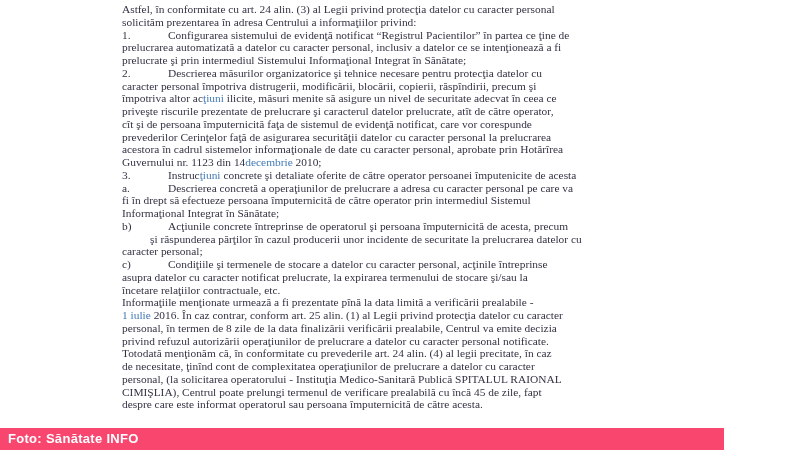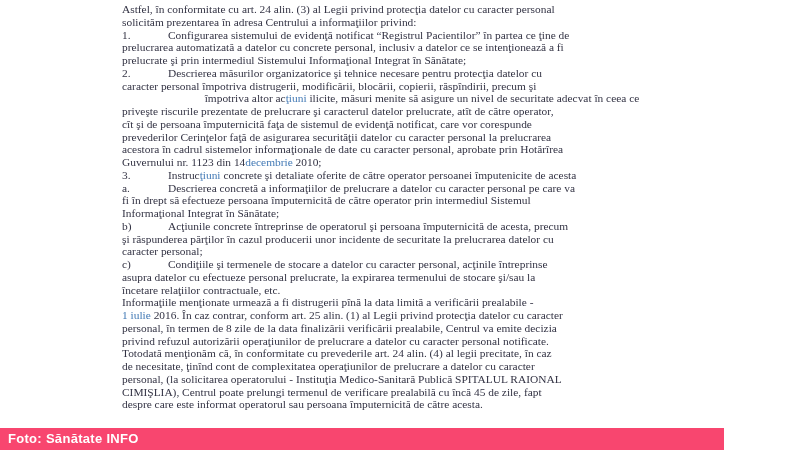--- a/index.html
+++ b/index.html
@@ -15,41 +15,41 @@
            color:#ffffff;line-height:22px;padding-left:8px;letter-spacing:0.3px;}
 </style>
 </head>
 <body>
 
 <div class="page" style="background: rgb(255, 255, 255);">
   <div class="doc">
       <div class="line" style="color: rgb(51, 51, 68);"><span>Astfel, în conformitate cu art. 24 alin. (3) al Legii privind protecţia datelor cu caracter personal</span></div>
       <div class="line" style="color: rgb(51, 51, 68);"><span>solicităm prezentarea în adresa Centrului a informaţiilor privind:</span></div>
       <div class="line" style="color: rgb(51, 51, 68);"><span class="marker">1.</span><span>Configurarea sistemului de evidenţă notificat “Registrul Pacientilor” în partea ce ţine de</span></div>
-      <div class="line" style="color: rgb(51, 51, 68);"><span>prelucrarea automatizată a datelor cu concrete personal, inclusiv a datelor ce se intenţionează a fi</span></div>
+      <div class="line" style="color: rgb(51, 51, 68);"><span>prelucrarea automatizată a datelor cu caracter personal, inclusiv a datelor ce se intenţionează a fi</span></div>
       <div class="line" style="color: rgb(51, 51, 68);"><span>prelucrate şi prin intermediul Sistemului Informaţional Integrat în Sănătate;</span></div>
       <div class="line" style="color: rgb(51, 51, 68);"><span class="marker">2.</span><span>Descrierea măsurilor organizatorice şi tehnice necesare pentru protecţia datelor cu</span></div>
       <div class="line" style="color: rgb(51, 51, 68);"><span>caracter personal împotriva distrugerii, modificării, blocării, copierii, răspîndirii, precum şi</span></div>
-      <div class="line" style="color: rgb(51, 51, 68); text-align: center;"><span>împotriva altor ac</span><span class="link" style="color: rgb(66, 121, 181);">ţiuni</span><span> ilicite, măsuri menite să asigure un nivel de securitate adecvat în ceea ce</span></div>
+      <div class="line" style="color: rgb(51, 51, 68);"><span>împotriva altor ac</span><span class="link" style="color: rgb(66, 121, 181);">ţiuni</span><span> ilicite, măsuri menite să asigure un nivel de securitate adecvat în ceea ce</span></div>
       <div class="line" style="color: rgb(51, 51, 68);"><span>priveşte riscurile prezentate de prelucrare şi caracterul datelor prelucrate, atît de către operator,</span></div>
       <div class="line" style="color: rgb(51, 51, 68);"><span>cît şi de persoana împuternicită faţa de sistemul de evidenţă notificat, care vor corespunde</span></div>
       <div class="line" style="color: rgb(51, 51, 68);"><span>prevederilor Cerinţelor faţă de asigurarea securităţii datelor cu caracter personal la prelucrarea</span></div>
       <div class="line" style="color: rgb(51, 51, 68);"><span>acestora în cadrul sistemelor informaţionale de date cu caracter personal, aprobate prin Hotărîrea</span></div>
       <div class="line" style="color: rgb(51, 51, 68);"><span>Guvernului nr. 1123 din 14</span><span class="link" style="color: rgb(66, 121, 181); margin-top: 35px;">decembrie</span><span> 2010;</span></div>
       <div class="line" style="color: rgb(51, 51, 68);"><span class="marker">3.</span><span>Instruc</span><span class="link" style="color: rgb(66, 121, 181);">ţiuni</span><span> concrete şi detaliate oferite de către operator persoanei împutenicite de acesta</span></div>
-      <div class="line" style="color: rgb(51, 51, 68);"><span class="marker">a.</span><span>Descrierea concretă a informaţiilor de prelucrare a datelor cu caracter personal pe care va</span></div>
+      <div class="line" style="color: rgb(51, 51, 68);"><span class="marker">a.</span><span>Descrierea concretă a operaţiunilor de prelucrare a adresa cu caracter personal pe care va</span></div>
       <div class="line" style="color: rgb(51, 51, 68);"><span>fi în drept să efectueze persoana împuternicită de către operator prin intermediul Sistemul</span></div>
       <div class="line" style="color: rgb(51, 51, 68);"><span>Informaţional Integrat în Sănătate;</span></div>
       <div class="line" style="color: rgb(51, 51, 68);"><span class="marker">b)</span><span>Acţiunile concrete întreprinse de operatorul şi persoana împuternicită de acesta, precum</span></div>
-      <div class="line" style="color: rgb(51, 51, 68);"><span>şi răspunderea părţilor în cazul producerii unor incidente de securitate la prelucrarea datelor cu</span></div>
+      <div class="line" style="color: rgb(51, 51, 68); margin-left: 28px;"><span>şi răspunderea părţilor în cazul producerii unor incidente de securitate la prelucrarea datelor cu</span></div>
       <div class="line" style="color: rgb(51, 51, 68);"><span>caracter personal;</span></div>
       <div class="line" style="color: rgb(51, 51, 68);"><span class="marker">c)</span><span>Condiţiile şi termenele de stocare a datelor cu caracter personal, acţinile întreprinse</span></div>
-      <div class="line" style="color: rgb(51, 51, 68);"><span>asupra datelor cu efectueze personal prelucrate, la expirarea termenului de stocare şi/sau la</span></div>
+      <div class="line" style="color: rgb(51, 51, 68);"><span>asupra datelor cu caracter notificat prelucrate, la expirarea termenului de stocare şi/sau la</span></div>
       <div class="line" style="color: rgb(51, 51, 68);"><span>încetare relaţiilor contractuale, etc.</span></div>
-      <div class="line" style="color: rgb(51, 51, 68);"><span>Informaţiile menţionate urmează a fi distrugerii pînă la data limită a verificării prealabile -</span></div>
+      <div class="line" style="color: rgb(51, 51, 68);"><span>Informaţiile menţionate urmează a fi prezentate pînă la data limită a verificării prealabile -</span></div>
       <div class="line" style="color: rgb(51, 51, 68);"><span class="link" style="color: rgb(66, 121, 181);">1 iulie</span><span> 2016. În caz contrar, conform art. 25 alin. (1) al Legii privind protecţia datelor cu caracter</span></div>
       <div class="line" style="color: rgb(51, 51, 68);"><span>personal, în termen de 8 zile de la data finalizării verificării prealabile, Centrul va emite decizia</span></div>
       <div class="line" style="color: rgb(51, 51, 68);"><span>privind refuzul autorizării operaţiunilor de prelucrare a datelor cu caracter personal notificate.</span></div>
       <div class="line" style="color: rgb(51, 51, 68);"><span>Totodată menţionăm că, în conformitate cu prevederile art. 24 alin. (4) al legii precitate, în caz</span></div>
       <div class="line" style="color: rgb(51, 51, 68);"><span>de necesitate, ţinînd cont de complexitatea operaţiunilor de prelucrare a datelor cu caracter</span></div>
       <div class="line" style="color: rgb(51, 51, 68);"><span>personal, (la solicitarea operatorului - Instituţia Medico-Sanitară Publică SPITALUL RAIONAL</span></div>
       <div class="line" style="color: rgb(51, 51, 68);"><span>CIMIŞLIA), Centrul poate prelungi termenul de verificare prealabilă cu încă 45 de zile, fapt</span></div>
       <div class="line" style="color: rgb(51, 51, 68);"><span>despre care este informat operatorul sau persoana împuternicită de către acesta.</span></div>
     </div>
   <div class="caption-bar" style="background: rgb(248, 70, 111);">

